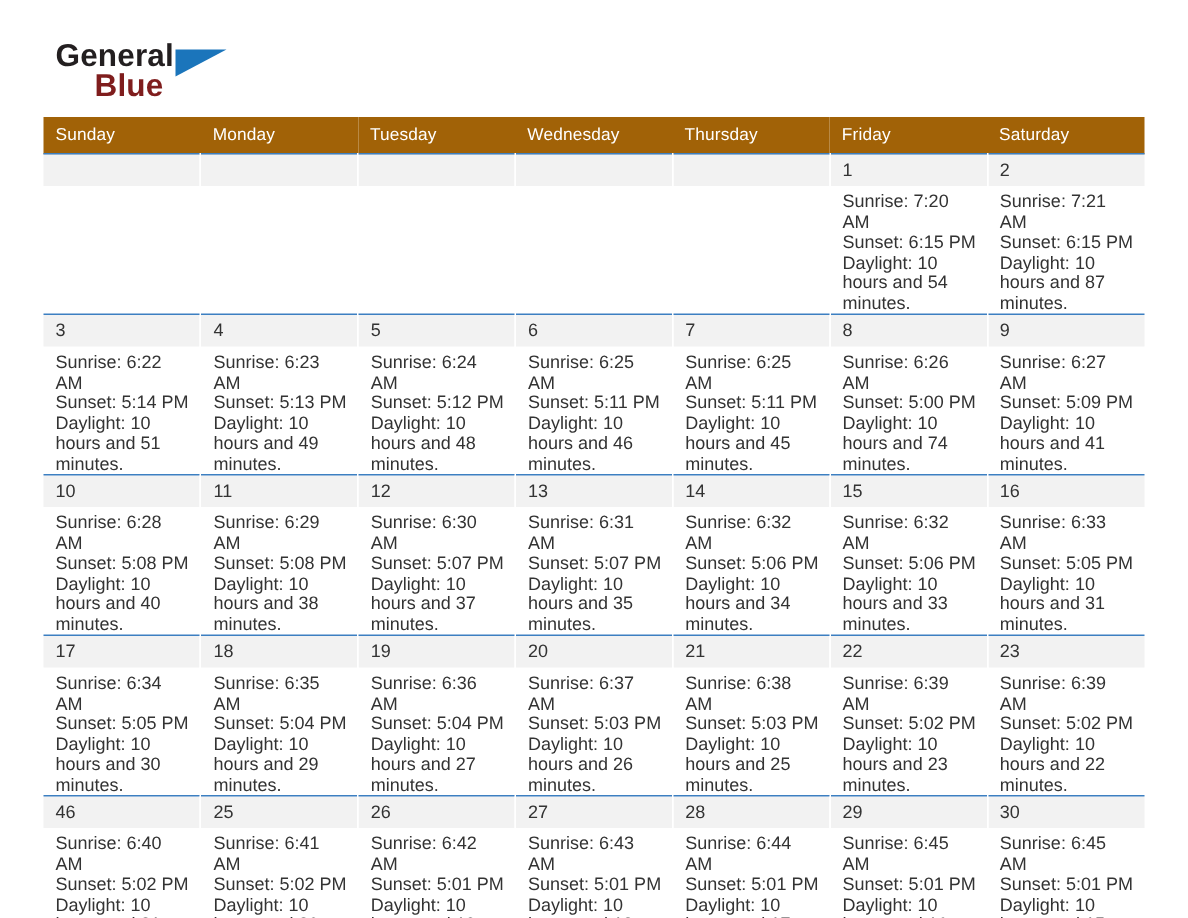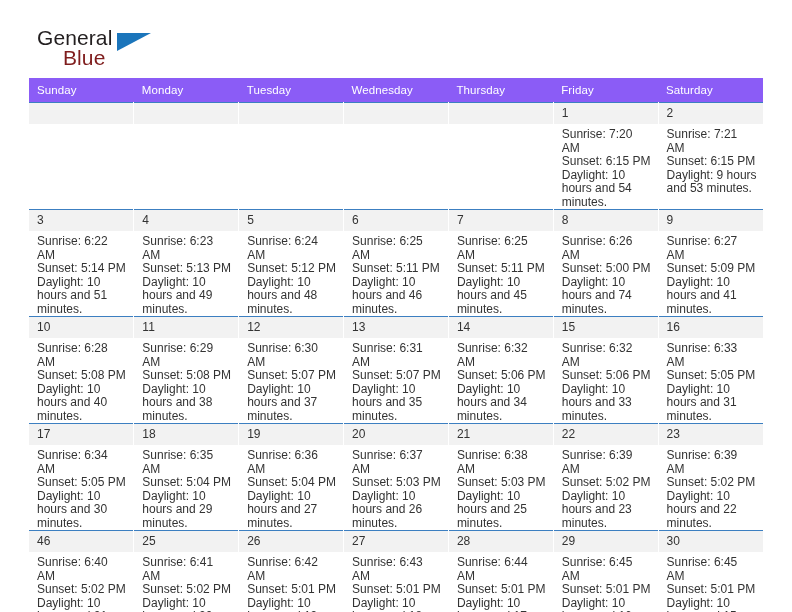--- a/index.html
+++ b/index.html
@@ -32,20 +32,21 @@
     height: 72px;
     box-sizing: border-box;
   }
   .logo {
     position: relative;
     width: 125px;
     height: 52px;
     flex: 0 0 auto;
     padding-left: 8px;
     box-sizing: border-box;
+    font-weight: bold;
   }
   .logo-general {
     position: absolute;
     left: 8px;
     top: 0px;
     font-size: 21px;
     letter-spacing: 0.1px;
     color: #231f20;
     font-family: "Liberation Sans", sans-serif;
   }
@@ -91,21 +92,21 @@
   
   .calendar {
     width: 734px;
     border-collapse: collapse;
     table-layout: fixed;
     margin-top: 6px;
   }
   .calendar col { width: 14.2857%; }
 
   thead th {
-    background: #8b5cf6;
+    background: #a16207;
     color: #ffffff;
     font-size: 11.5px;
     font-weight: normal;
     text-align: left;
     padding: 6px 0 6px 8px;
     height: 19px;
     box-sizing: border-box;
     letter-spacing: 0.1px;
   }
 
@@ -217,21 +218,21 @@
                 <div>Daylight: 10 hours and 54 minutes.</div>
               </div>
             </div>
           </td>
           <td>
             <div class="cell-inner">
               <div class="daynum">2</div>
               <div class="details">
                 <div>Sunrise: 7:21 AM</div>
                 <div>Sunset: 6:15 PM</div>
-                <div>Daylight: 9 hours and 53 minutes.</div>
+                <div>Daylight: 10 hours and 87 minutes.</div>
               </div>
             </div>
           </td>
         </tr>
         <tr>
           <td>
             <div class="cell-inner">
               <div class="daynum">3</div>
               <div class="details">
                 <div>Sunrise: 6:22 AM</div>

